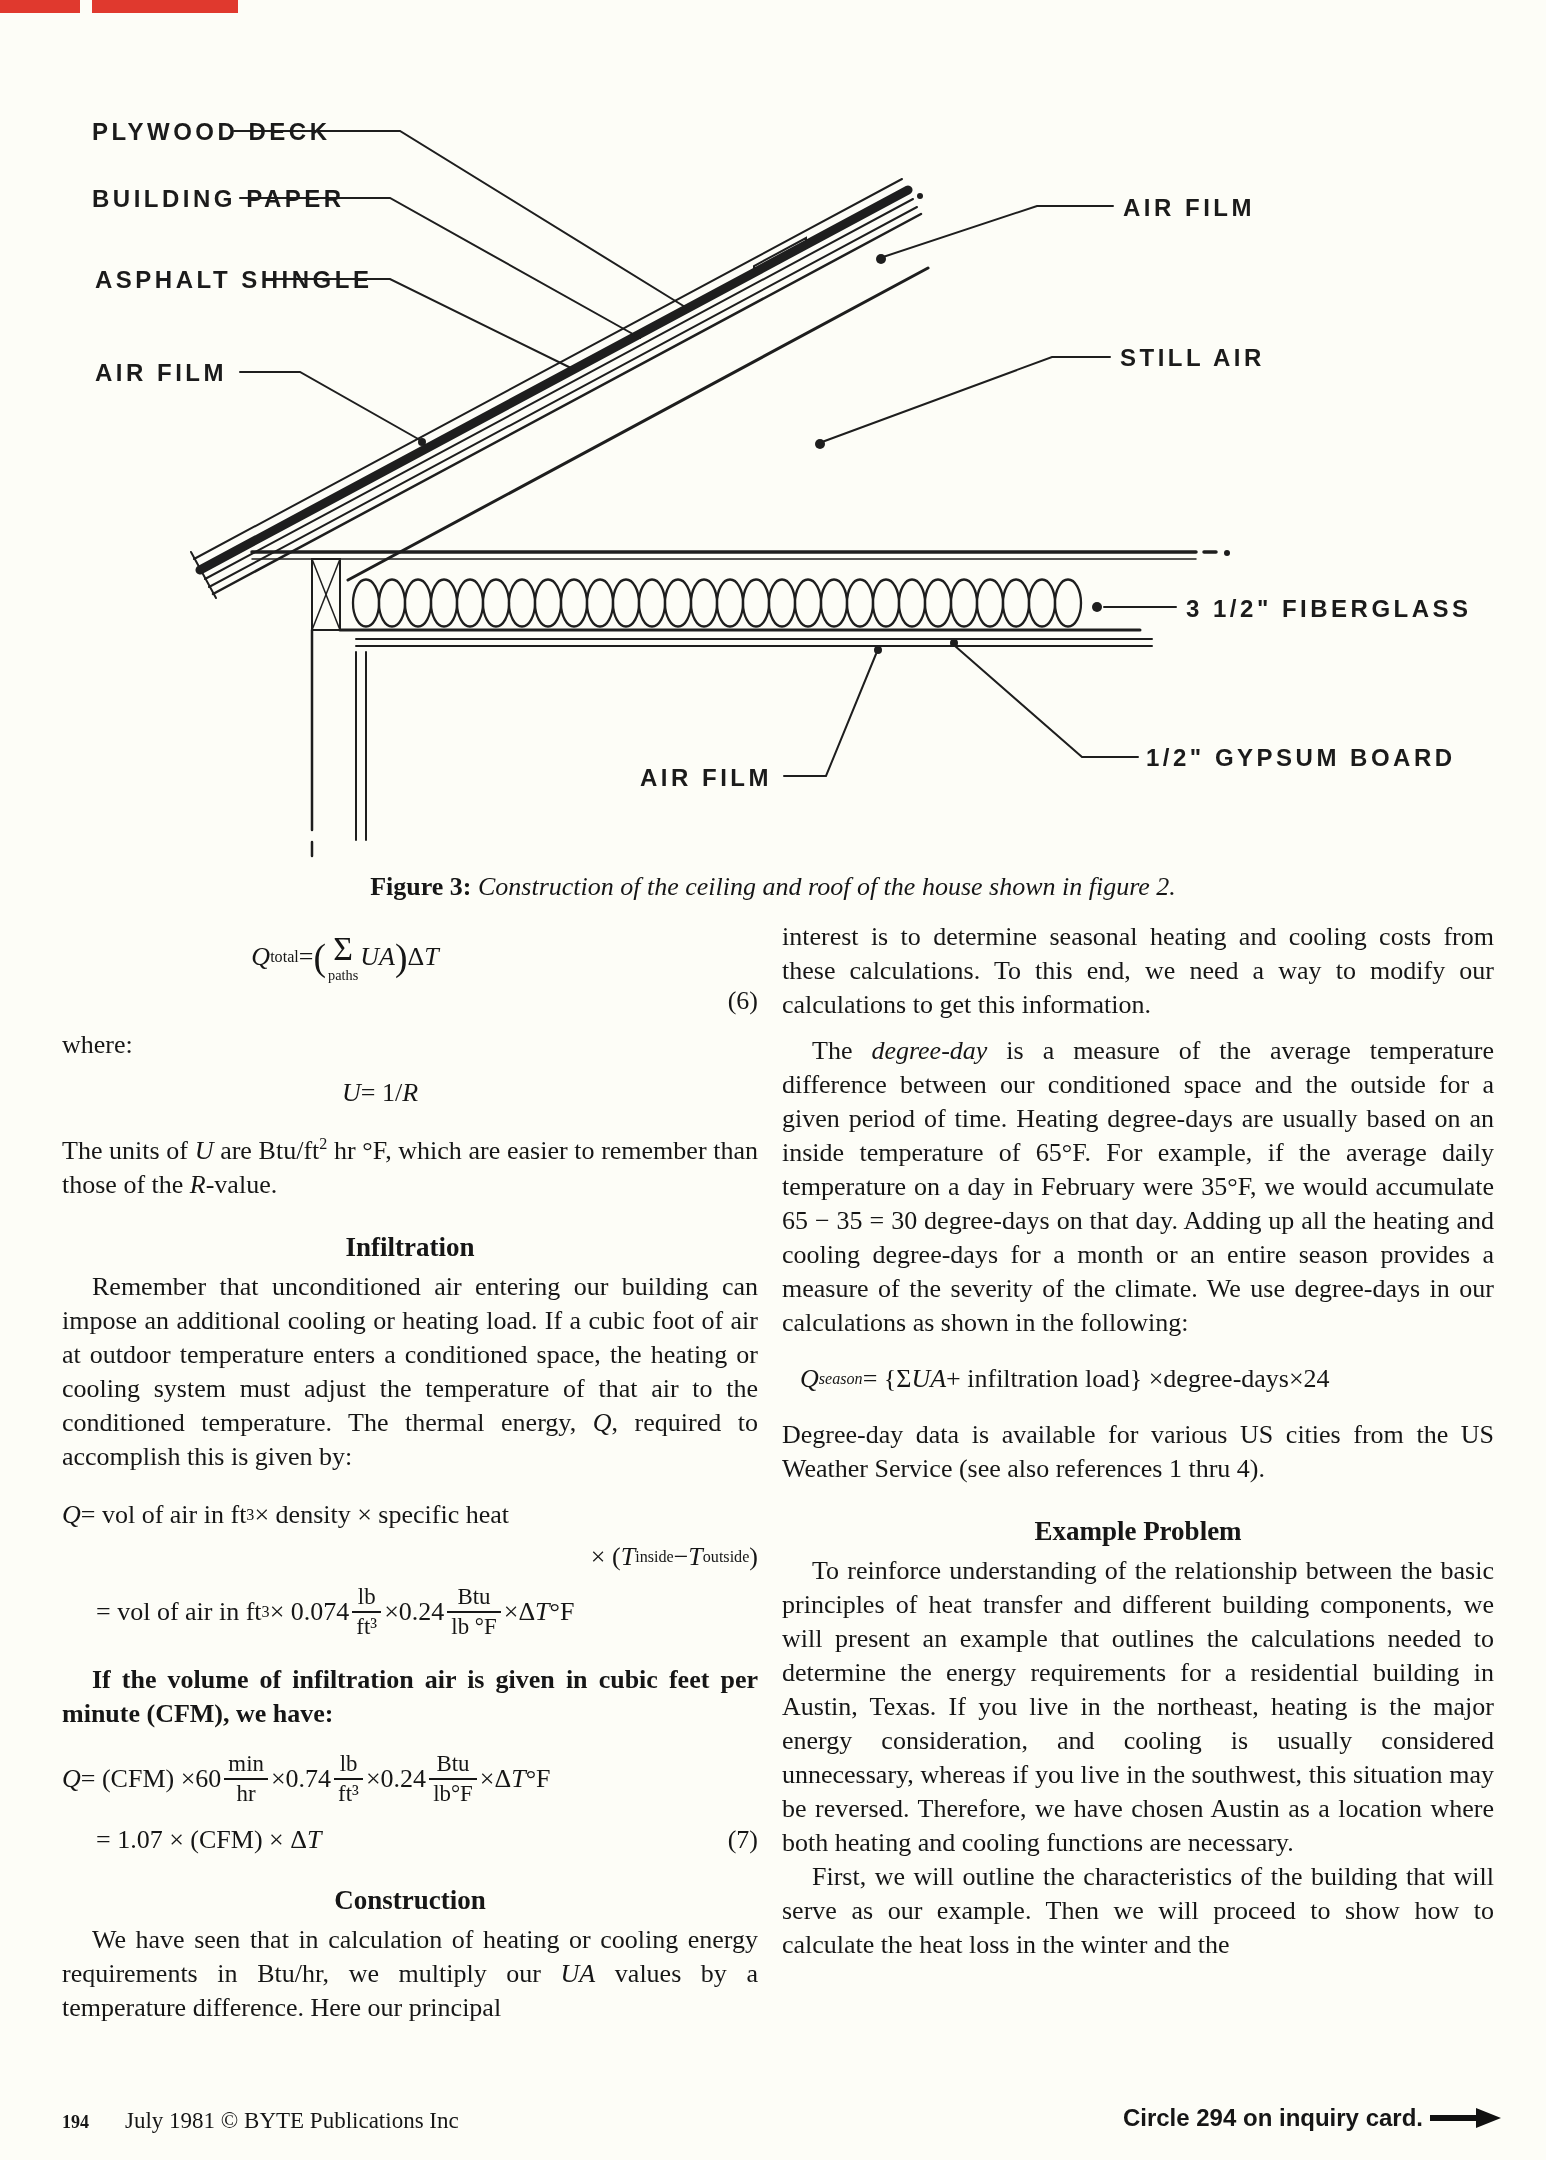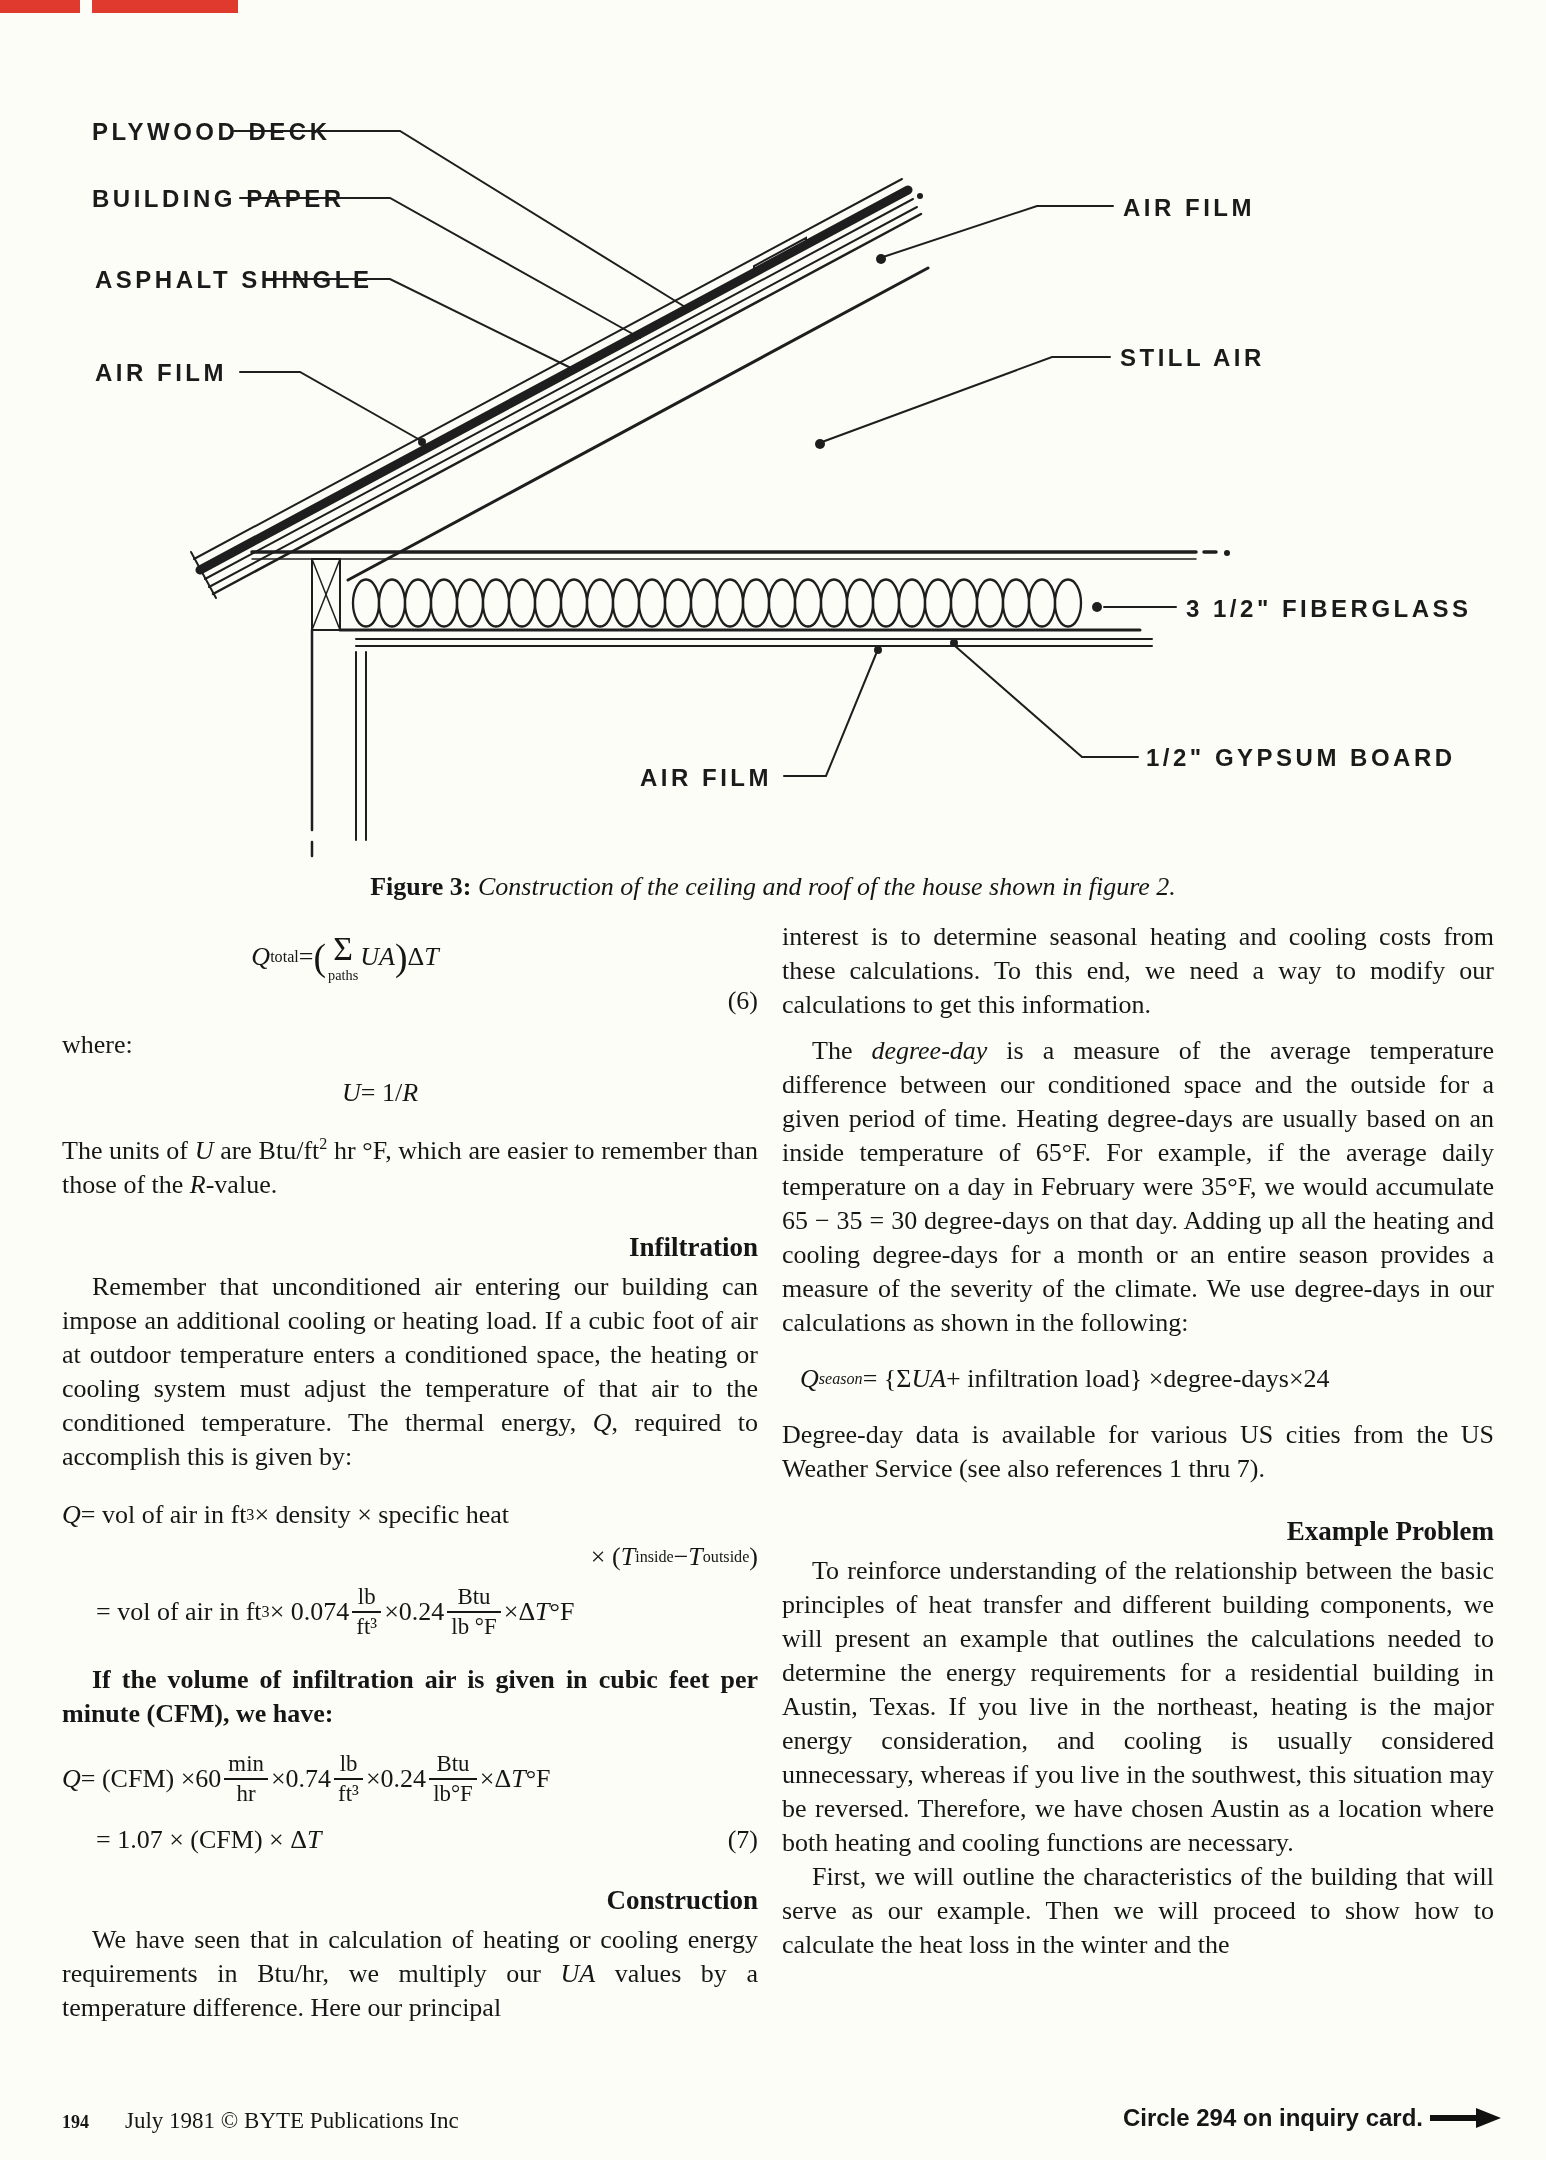--- a/index.html
+++ b/index.html
@@ -23,21 +23,21 @@
   .caption{position:absolute;left:0;top:872px;width:1546px;text-align:center;font-size:26px;}
   .caption .cap-label{font-weight:bold;}
   .caption .cap-text{font-style:italic;}
   
   .col{position:absolute;font-size:26px;line-height:34px;text-align:justify;}
   .col-left{left:62px;top:916px;width:696px;}
   .col-right{left:782px;top:920px;width:712px;}
   .para{margin:0;}
   .indent{text-indent:30px;}
   .mt{margin-top:12px;}
-  h3.head{font-size:27px;margin:28px 0 6px 0;font-weight:bold;text-align:right;}
+  h3.head{font-size:27px;margin:28px 0 6px 0;font-weight:bold;text-align:center;}
   
   .eqrow{display:flex;align-items:center;text-align:left;}
   .eq-center{justify-content:center;}
   .eqnum{text-align:right;margin-top:2px;}
   .i{font-style:italic;}
   .sup{font-size:0.62em;vertical-align:super;line-height:0;}
   .sub{font-size:0.62em;vertical-align:sub;line-height:0;}
   .isub{font-size:0.62em;vertical-align:sub;line-height:0;font-style:italic;}
   .big{font-size:1.45em;font-weight:300;line-height:0;}
   .frac{display:inline-block;text-align:center;vertical-align:middle;font-size:0.88em;line-height:1.15;margin:0 3px;}
@@ -260,21 +260,21 @@
     <p class="para indent mt"><span>The </span><span class="i">degree-day</span><span> is a measure of the average temperature difference between our conditioned space and the outside for a given period of time. Heating degree-days are usually based on an inside temperature of 65°F. For example, if the average daily temperature on a day in February were 35°F, we would accumulate 65 − 35 = 30 degree-days on that day. Adding up all the heating and cooling degree-days for a month or an entire season provides a measure of the severity of the climate. We use degree-days in our calculations as shown in the following:</span></p>
 
     <div class="eqrow" style="margin-top:22px;padding-left:18px;">
         <span class="i">Q</span>
         <span class="isub">season</span>
         <span> = {Σ</span>
         <span class="i">UA</span>
         <span> + infiltration load} ×degree-days×24</span>
       </div>
 
-    <p class="para" style="margin-top:22px;">Degree-day data is available for various US cities from the US Weather Service (see also references 1 thru 7).</p>
+    <p class="para" style="margin-top:22px;">Degree-day data is available for various US cities from the US Weather Service (see also references 1 thru 4).</p>
 
     <h3 class="head">Example Problem</h3>
     <p class="para indent">To reinforce understanding of the relationship between the basic principles of heat transfer and different building components, we will present an example that outlines the calculations needed to determine the energy requirements for a residential building in Austin, Texas. If you live in the northeast, heating is the major energy consideration, and cooling is usually considered unnecessary, whereas if you live in the southwest, this situation may be reversed. Therefore, we have chosen Austin as a location where both heating and cooling functions are necessary.</p>
     <p class="para indent">First, we will outline the characteristics of the building that will serve as our example. Then we will proceed to show how to calculate the heat loss in the winter and the</p>
   </div>
 
   <div class="footer-left">
     <span class="pgnum">194</span><span>July 1981 © BYTE Publications Inc</span>
   </div>
   <div class="footer-right">

